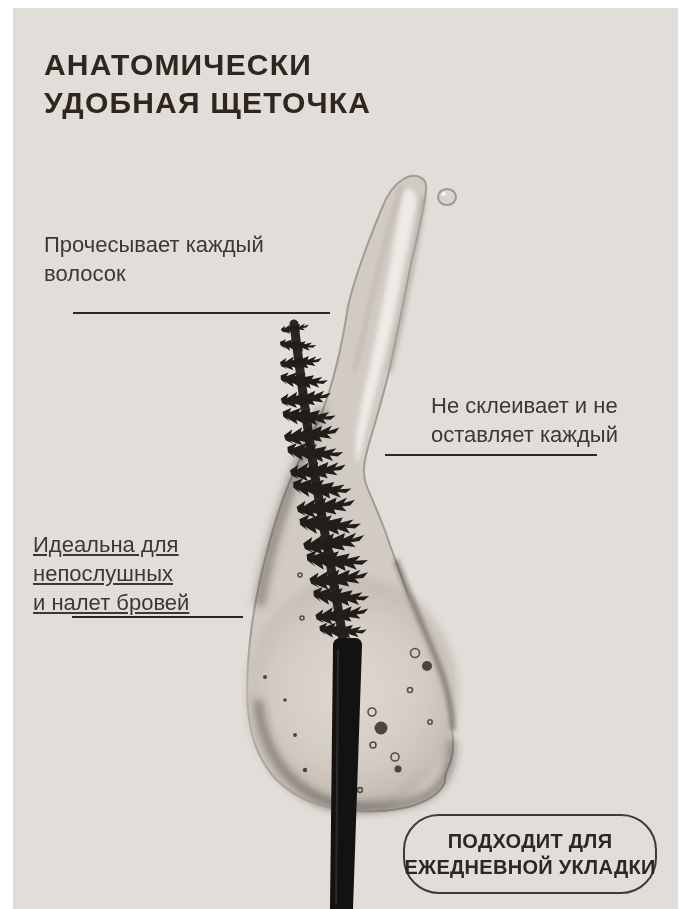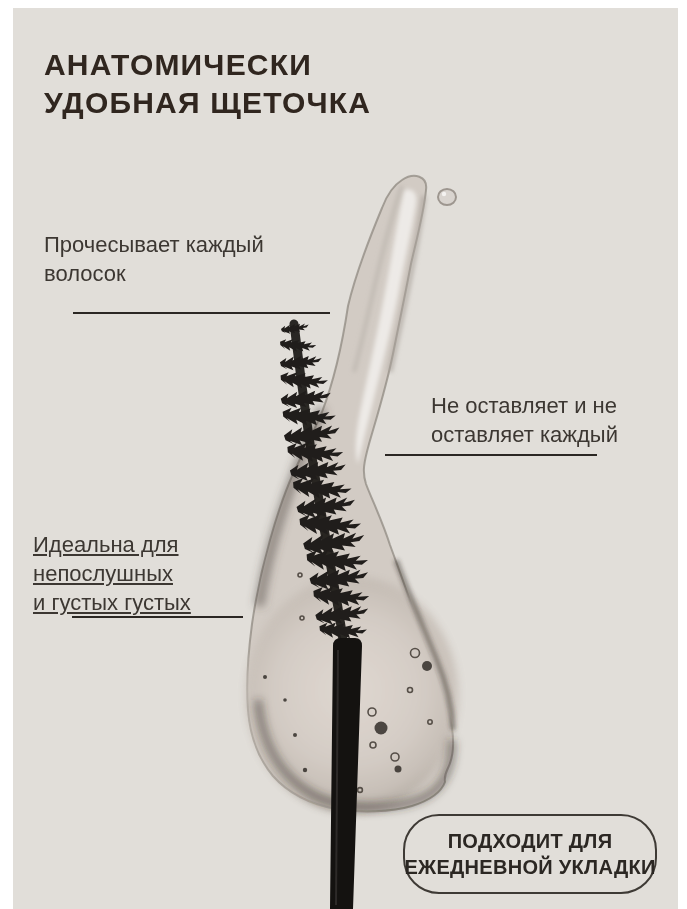--- a/index.html
+++ b/index.html
@@ -169,29 +169,29 @@
     <div>УДОБНАЯ ЩЕТОЧКА</div>
   </div>
 
   <div class="callout co1">
     <div>Прочесывает каждый</div>
     <div>волосок</div>
   </div>
   <div class="rule rule1"></div>
 
   <div class="callout co2">
-    <div>Не оставляет и не</div>
+    <div>Не склеивает и не</div>
     <div>оставляет каждый</div>
   </div>
   <div class="rule rule2"></div>
 
   <div class="callout co3">
     <div>Идеальна для</div>
     <div>непослушных</div>
-    <div>и густых густых</div>
+    <div>и налет бровей</div>
   </div>
   <div class="rule rule3"></div>
 
   <div class="badge">
     <div>ПОДХОДИТ ДЛЯ</div>
     <div>ЕЖЕДНЕВНОЙ УКЛАДКИ</div>
   </div>
 </div>
 
 </body></html>

